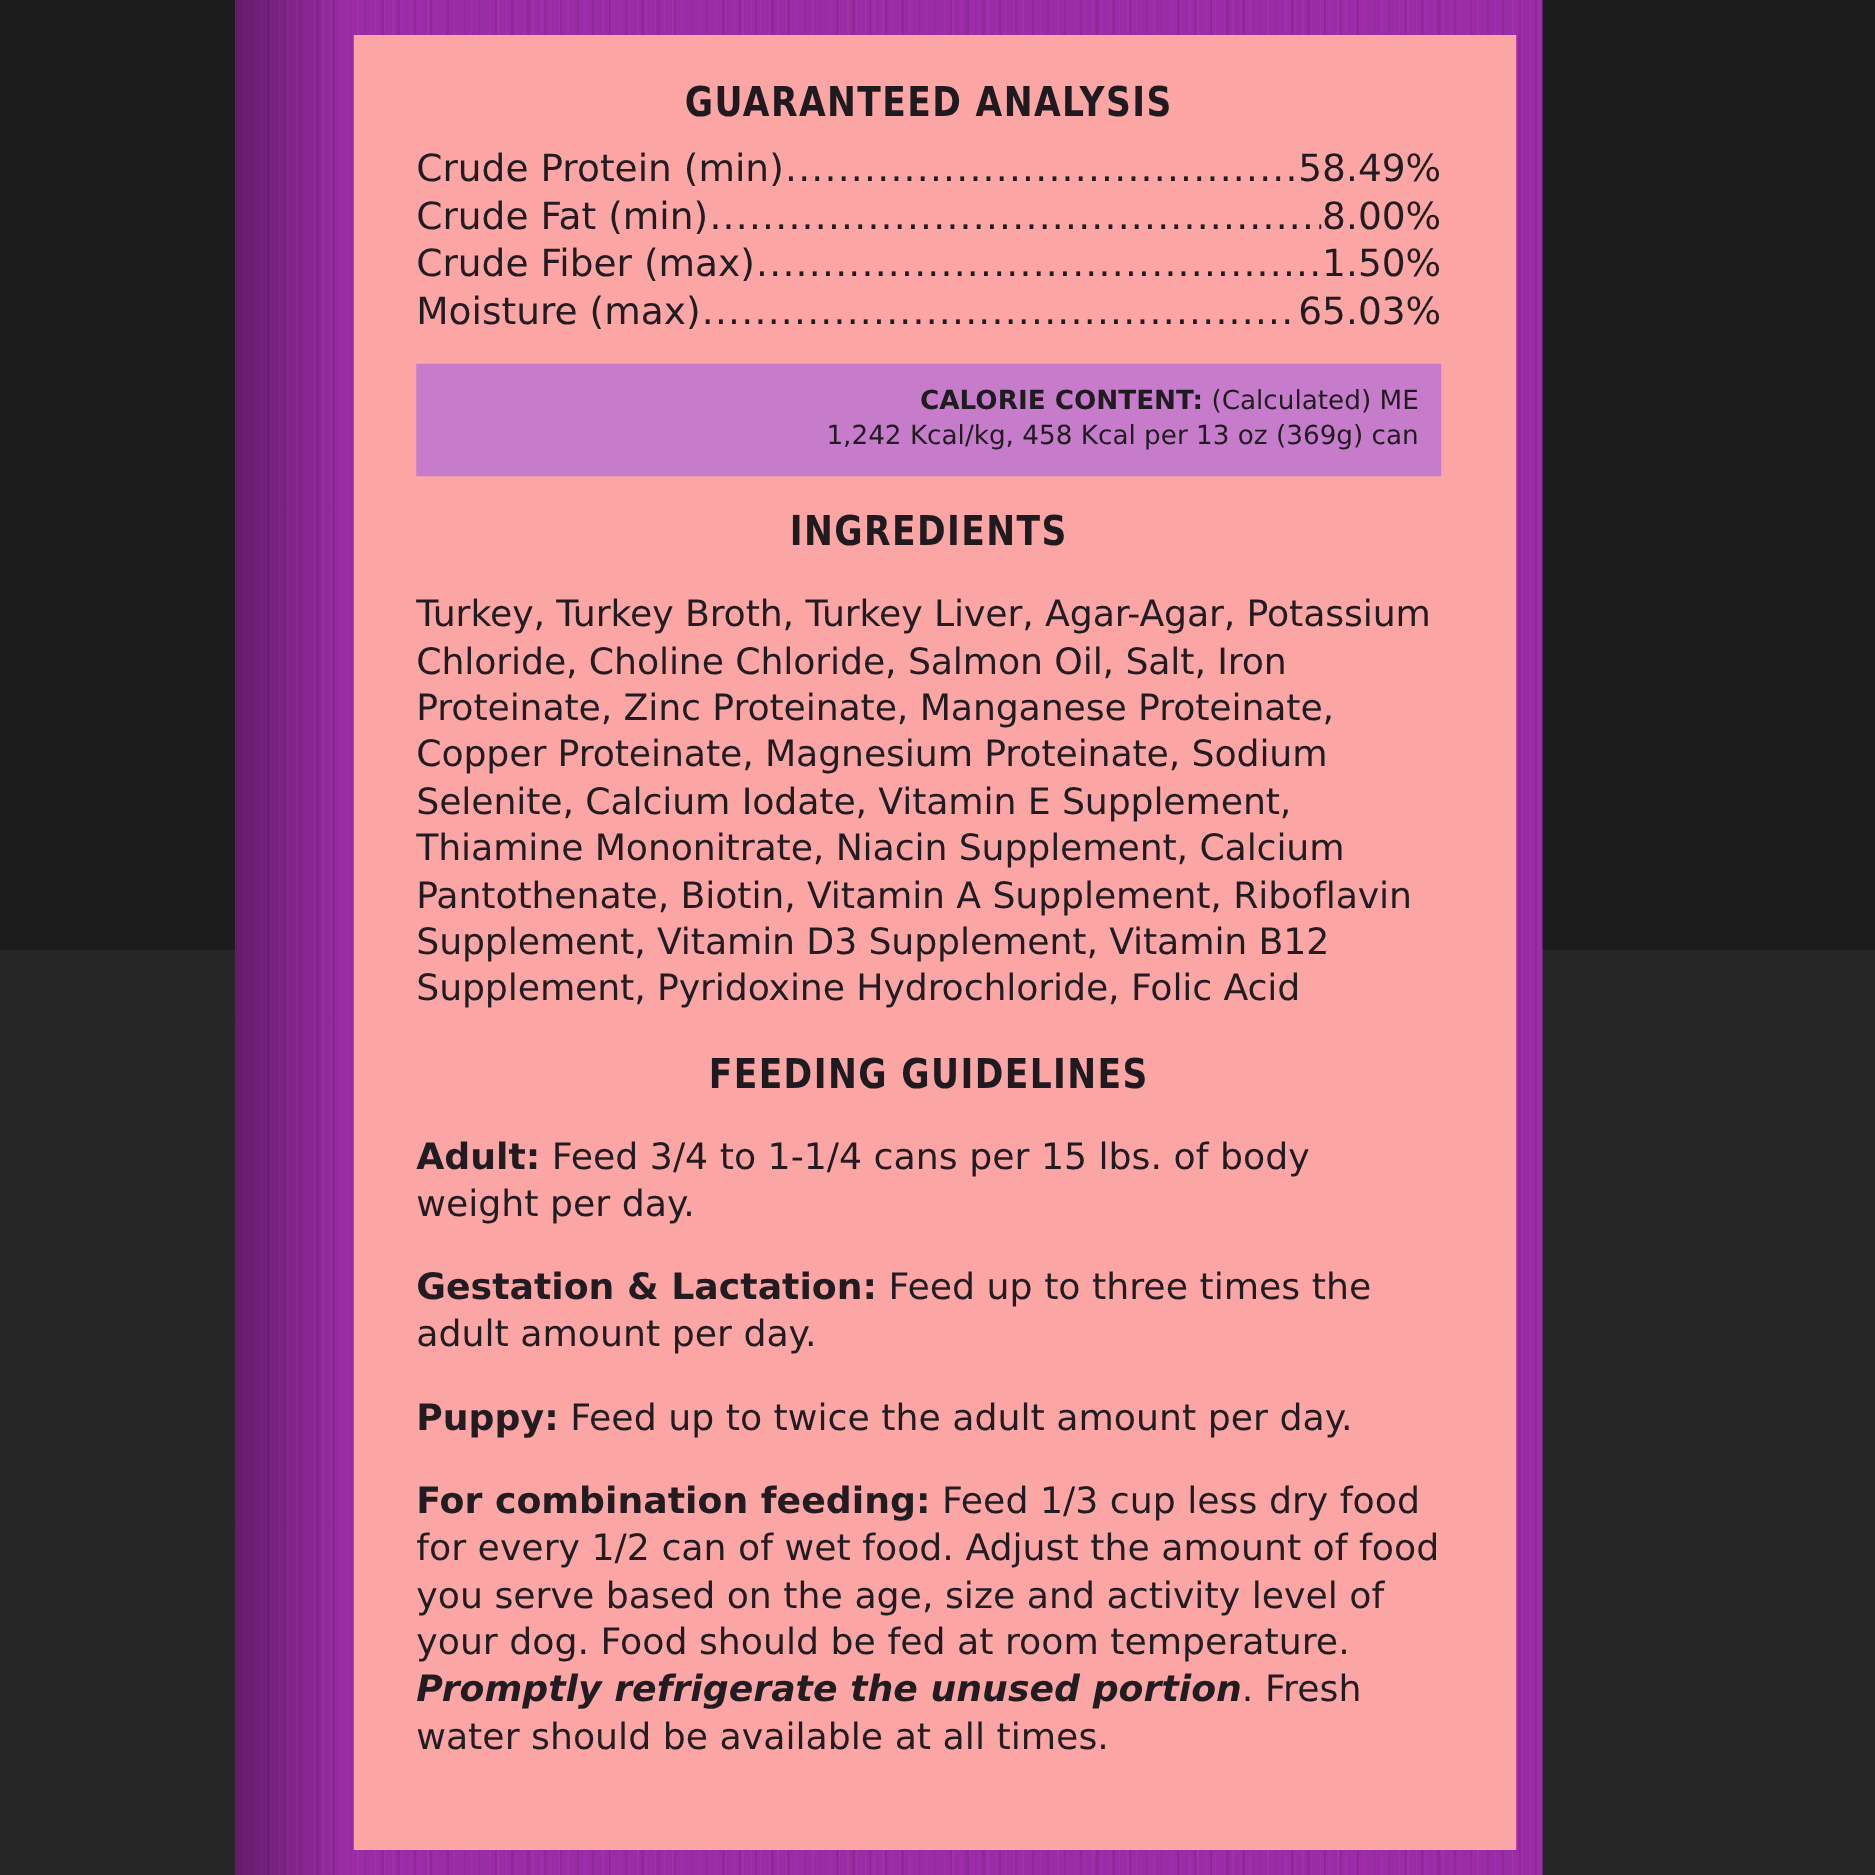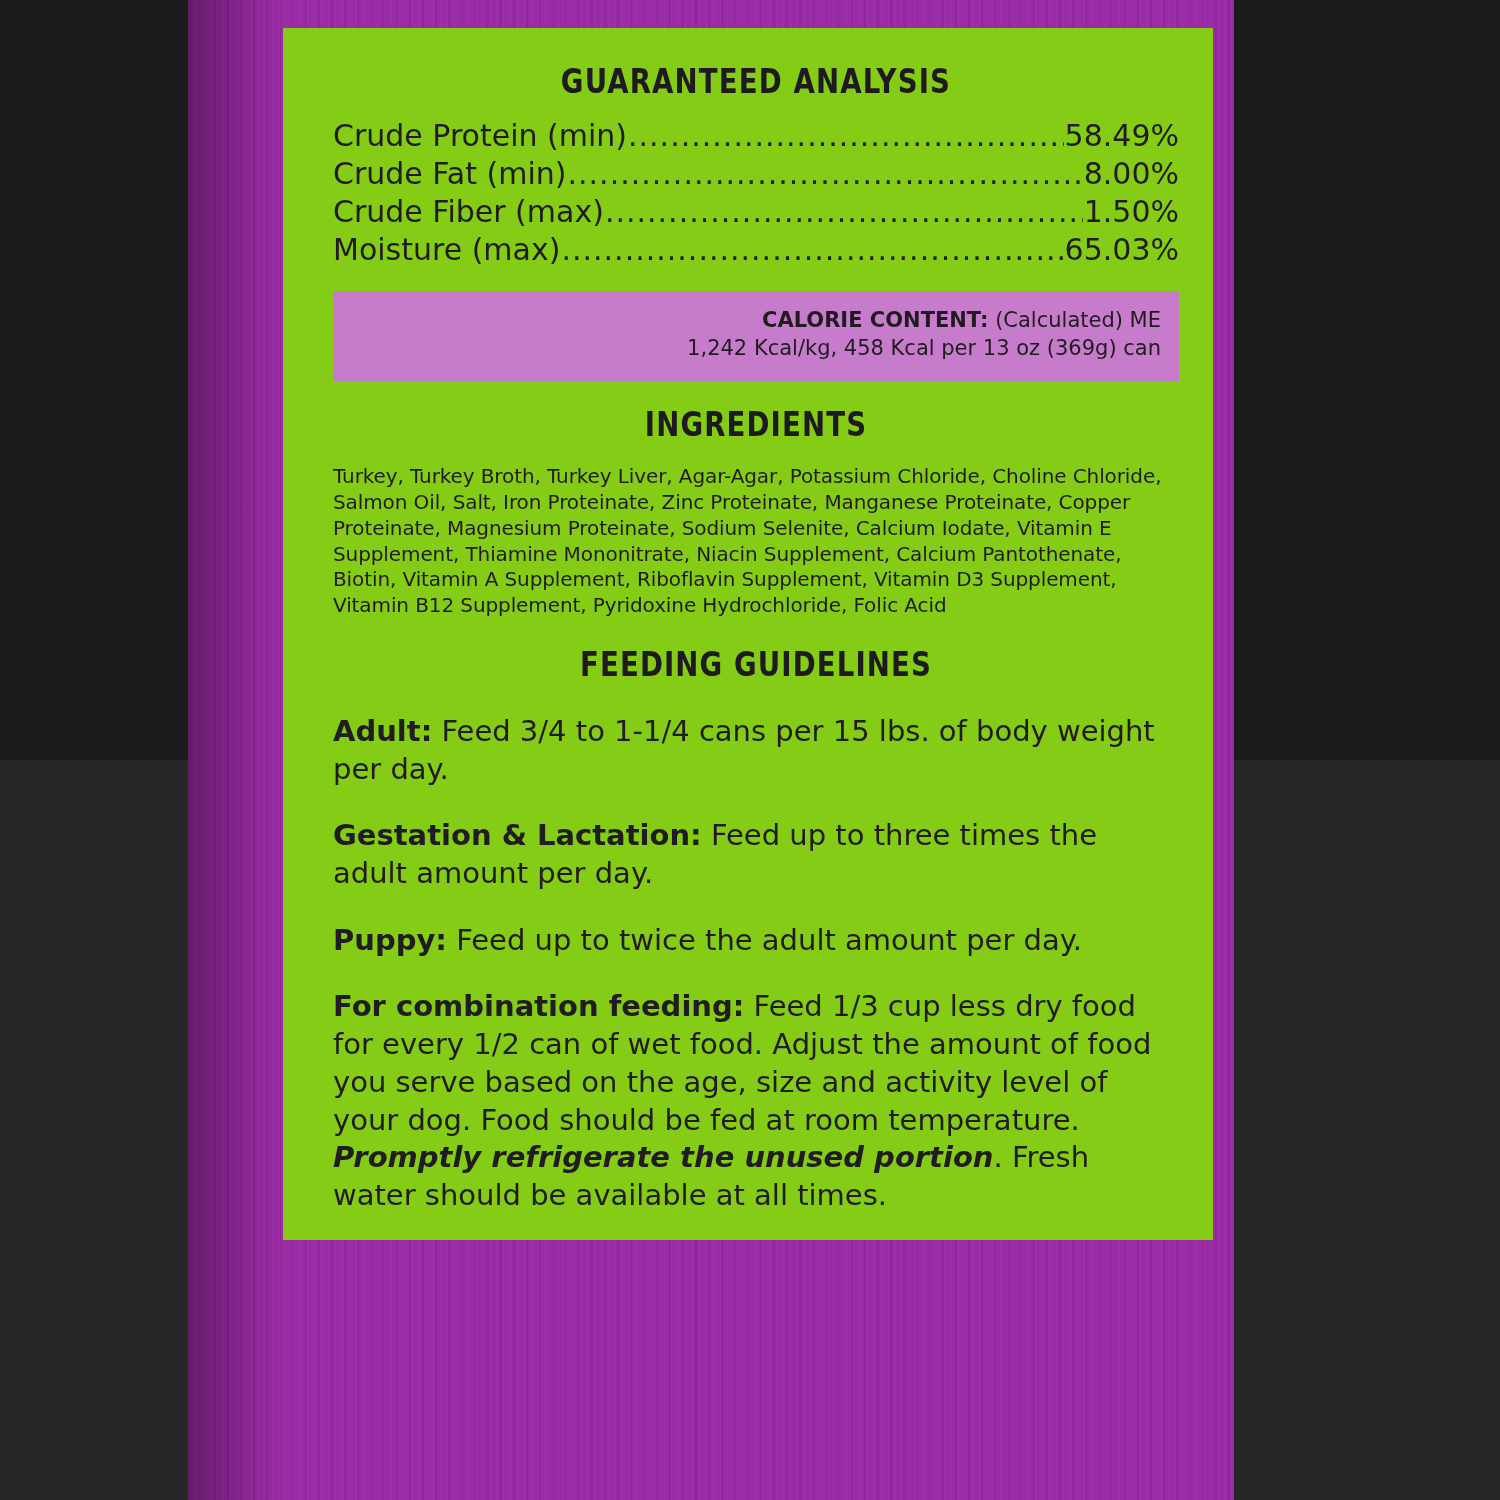--- a/index.html
+++ b/index.html
@@ -63,24 +63,24 @@
     left: 0; top: 0; width: 90px; height: 100%;
     background: linear-gradient(90deg, rgba(0,0,0,0.35), rgba(0,0,0,0));
   }
 
   
   .label-panel {
     position: absolute;
     left: 283px;
     top: 28px;
     width: 930px;
-    height: 1212px;
-    background: #84cc16;
+    height: 1452px;
+    background: #fca5a5;
     box-sizing: border-box;
-    padding: 34px 34px 20px 50px;
+    padding: 34px 60px 20px 50px;
     color: #211c22;
   }
   
   .label-panel::before {
     content: "";
     position: absolute;
     left: -4px; top: -3px;
     width: 938px; height: 1458px;
     background: #f6d4ef;
     clip-path: polygon(
@@ -138,21 +138,21 @@
     font-size: 21px;
     color: #201b21;
   }
   .calorie-label { font-weight: 700; }
   .calorie-line2 { display: block; }
 
   .ingredients-block {
     margin-top: 24px;
   }
   .ingredients-text {
-    font-size: 20px;
+    font-size: 29px;
     line-height: 1.29;
     color: #211c22;
     letter-spacing: -0.1px;
   }
 
   .feeding-block { margin-top: 26px; }
   .feed-item {
     font-size: 29px;
     line-height: 1.3;
     margin-bottom: 16px;

